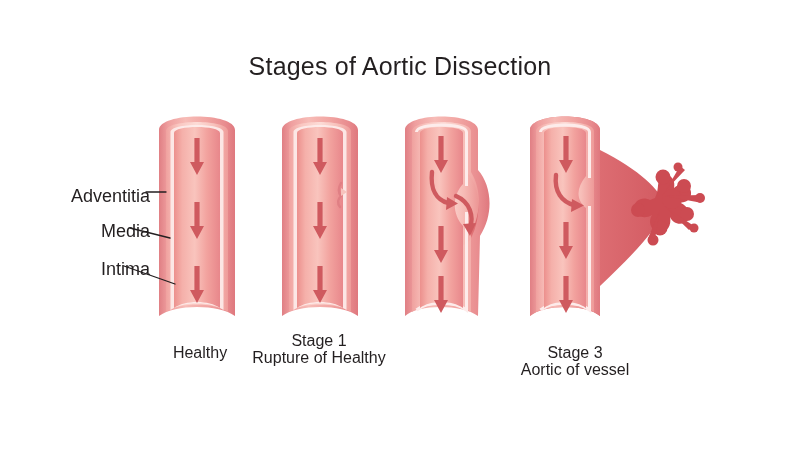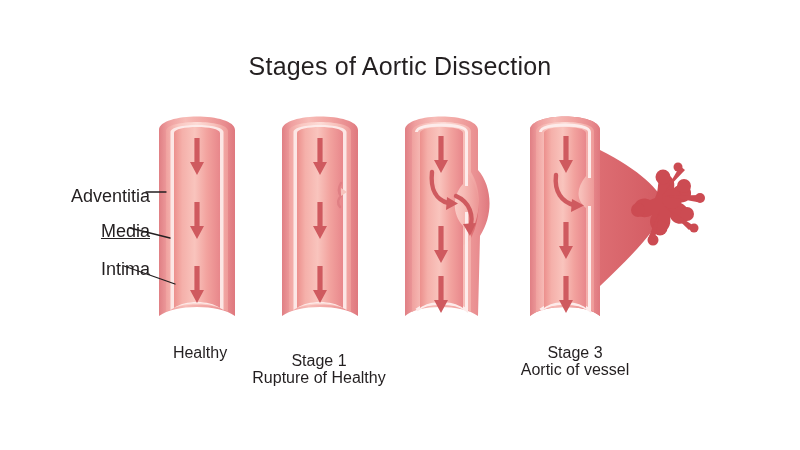--- a/index.html
+++ b/index.html
@@ -28,21 +28,21 @@
   }
   .layer-label {
     position: absolute;
     font-size: 18px;
     color: #231f20;
     white-space: nowrap;
     text-align: right;
     font-family: "Liberation Sans", sans-serif;
   }
   #label-adventitia { left: 20px; top: 186px; width: 130px; }
-  #label-media      { left: 20px; top: 221px; width: 130px; text-decoration: underline; }
+  #label-media      { left: 20px; top: 221px; width: 130px; }
   #label-intima     { left: 20px; top: 259px; width: 130px; }
 
   .caption {
     position: absolute;
     text-align: center;
     font-size: 16px;
     line-height: 17px;
     color: #231f20;
     font-family: "Liberation Sans", sans-serif;
     white-space: nowrap;
@@ -62,21 +62,21 @@
 
   <div id="title">Stages of Aortic Dissection</div>
 
   <div class="layer-label" id="label-adventitia">Adventitia</div>
   <div class="layer-label" id="label-media">Media</div>
   <div class="layer-label" id="label-intima">Intima</div>
 
   <div class="caption" style="left:140px; top:344px; width:120px;">
     <span class="cap-line">Healthy</span>
   </div>
-  <div class="caption" style="left:249px; top:352px; width:140px;">
+  <div class="caption" style="left:249px; top:332px; width:140px;">
     <span class="cap-line">Stage 1</span>
     <span class="cap-line">Rupture of Healthy</span>
   </div>
   <div class="caption" style="left:501px; top:344px; width:148px;">
     <span class="cap-line">Stage 3</span>
     <span class="cap-line">Aortic of vessel</span>
   </div>
 
   <svg id="art" width="800" height="450" viewBox="0 0 800 450">
     <defs>

